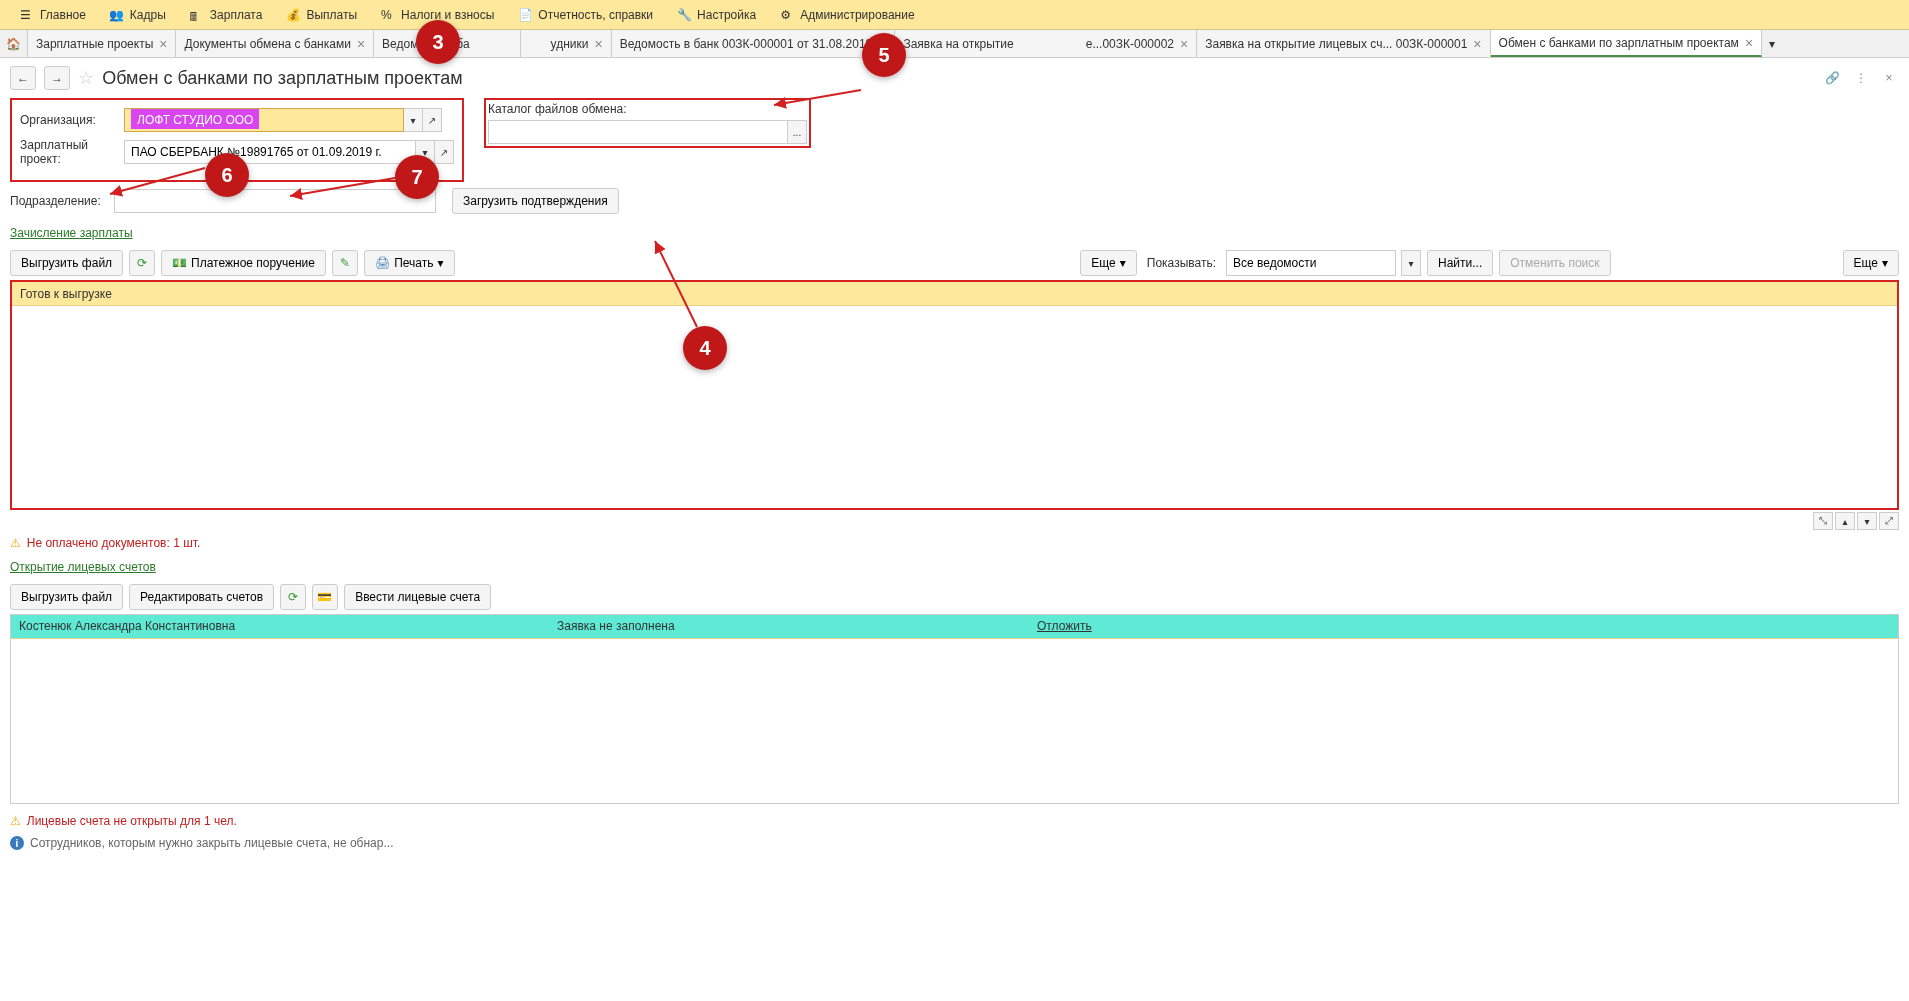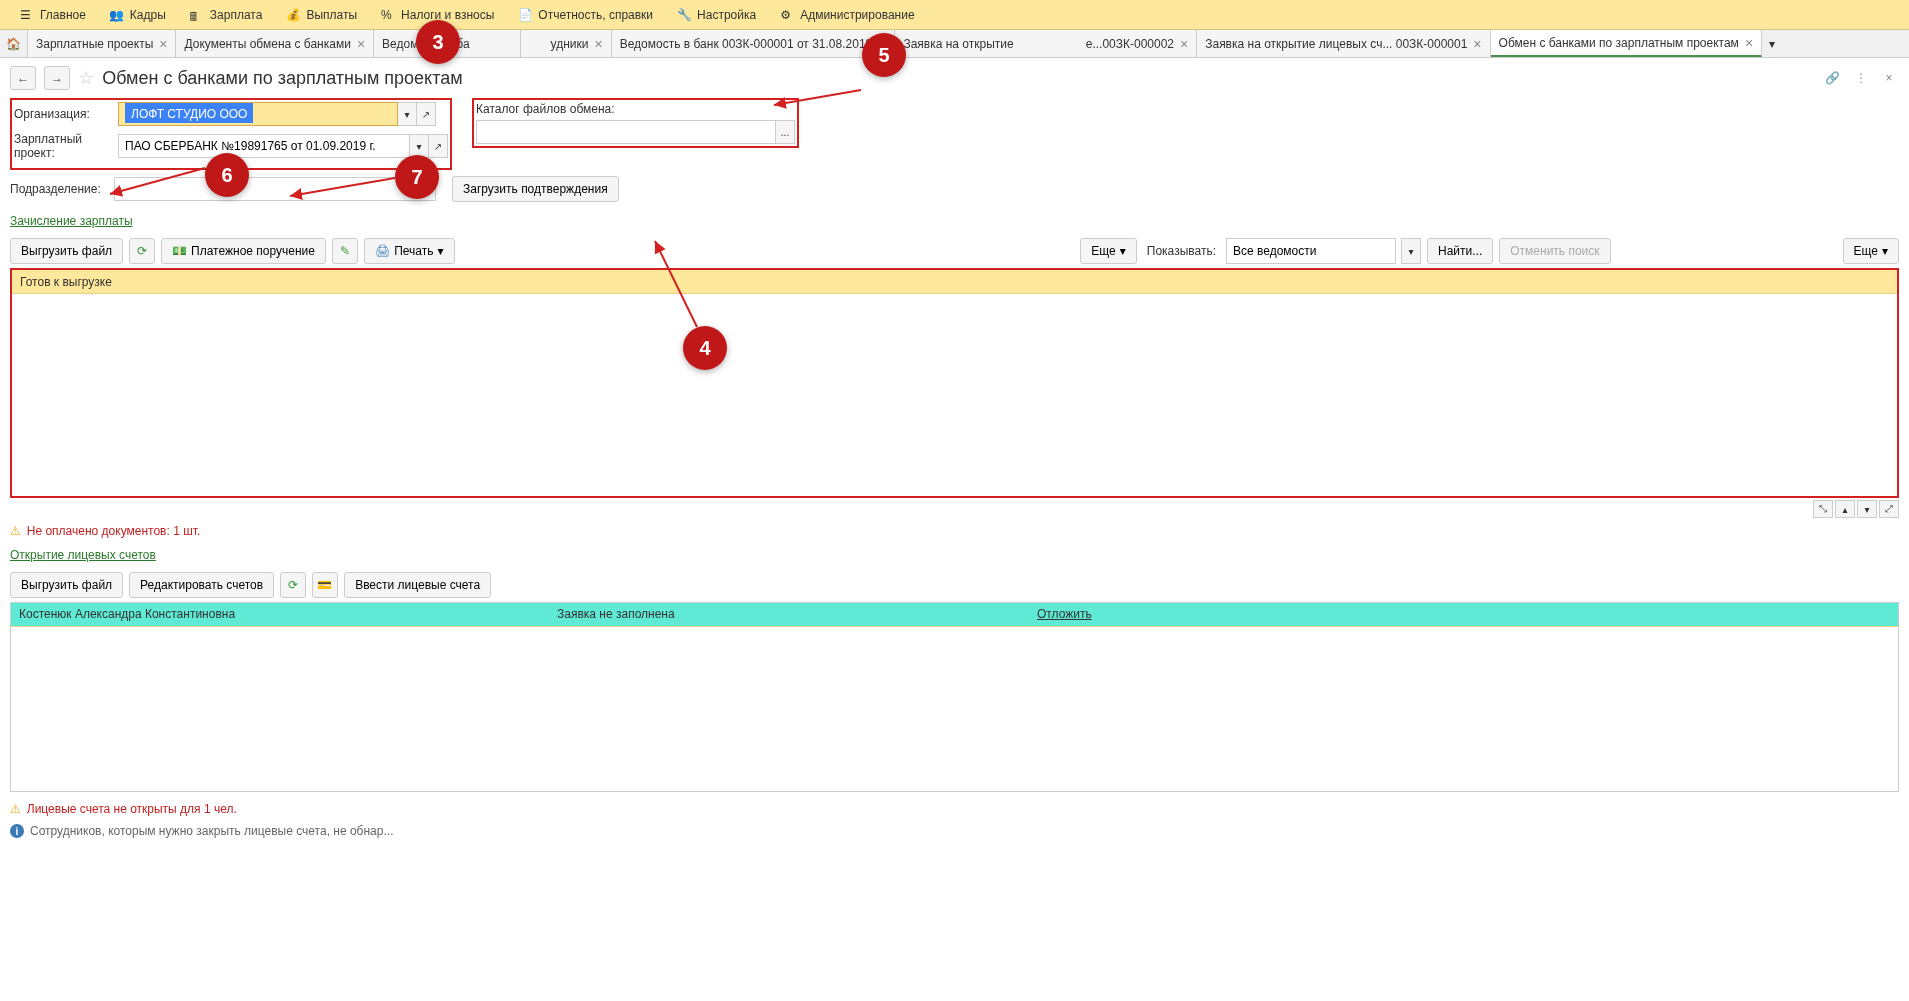--- a/index.html
+++ b/index.html
@@ -22,21 +22,21 @@
 .page-title { font-size: 18px; font-weight: normal; }
 .header-right { margin-left: auto; display: flex; gap: 8px; }
 .icon-btn-sm { width: 20px; height: 20px; display: flex; align-items: center; justify-content: center; cursor: pointer; color: #888; }
 
 .form-area { padding: 0 10px; }
 .form-row { display: flex; align-items: center; margin-bottom: 6px; gap: 4px; }
 .form-label { width: 100px; }
 .form-input-wrap { display: flex; align-items: center; }
 .form-input { border: 1px solid #ccc; height: 24px; padding: 0 6px; font-size: 12px; }
 .form-input.highlighted { background: #fde89c; border: 1px solid #d4a84a; }
-.form-input.selected-text { background: #3b82f6; color: #fff; display: inline-block; line-height: 22px; }
+.form-input.selected-text { background: #d946ef; color: #fff; display: inline-block; line-height: 22px; }
 .input-btn { width: 20px; height: 24px; border: 1px solid #ccc; background: #f5f5f5; display: flex; align-items: center; justify-content: center; cursor: pointer; font-size: 10px; margin-left: -1px; }
 .red-box { border: 2px solid #d32020; padding: 2px; }
 
 .two-col { display: flex; gap: 20px; align-items: flex-start; }
 .col-left { flex: 0 0 auto; }
 .col-right { flex: 0 0 auto; }
 
 .link-green { color: #2a7a2a; text-decoration: underline; cursor: pointer; display: inline-block; margin: 6px 0; }
 
 .toolbar { display: flex; align-items: center; gap: 6px; padding: 4px 0; }
@@ -161,21 +161,21 @@
   <span class="page-title">Обмен с банками по зарплатным проектам</span>
   <div class="header-right">
     <span class="icon-btn-sm">🔗</span>
     <span class="icon-btn-sm">⋮</span>
     <span class="icon-btn-sm">×</span>
   </div>
 </div>
 
 <div class="form-area">
   <div class="two-col">
-    <div class="col-left red-box" style="padding:2px;">
+    <div class="col-left red-box" style="padding:8px;">
       <div class="form-row">
         <span class="form-label">Организация:</span>
         <div class="form-input-wrap">
           <div class="form-input highlighted" style="width:280px;position:relative;">
             <span class="form-input selected-text" style="border:none;height:20px;">ЛОФТ СТУДИО ООО</span>
           </div>
           <div class="input-btn">▾</div>
           <div class="input-btn">↗</div>
         </div>
       </div>

